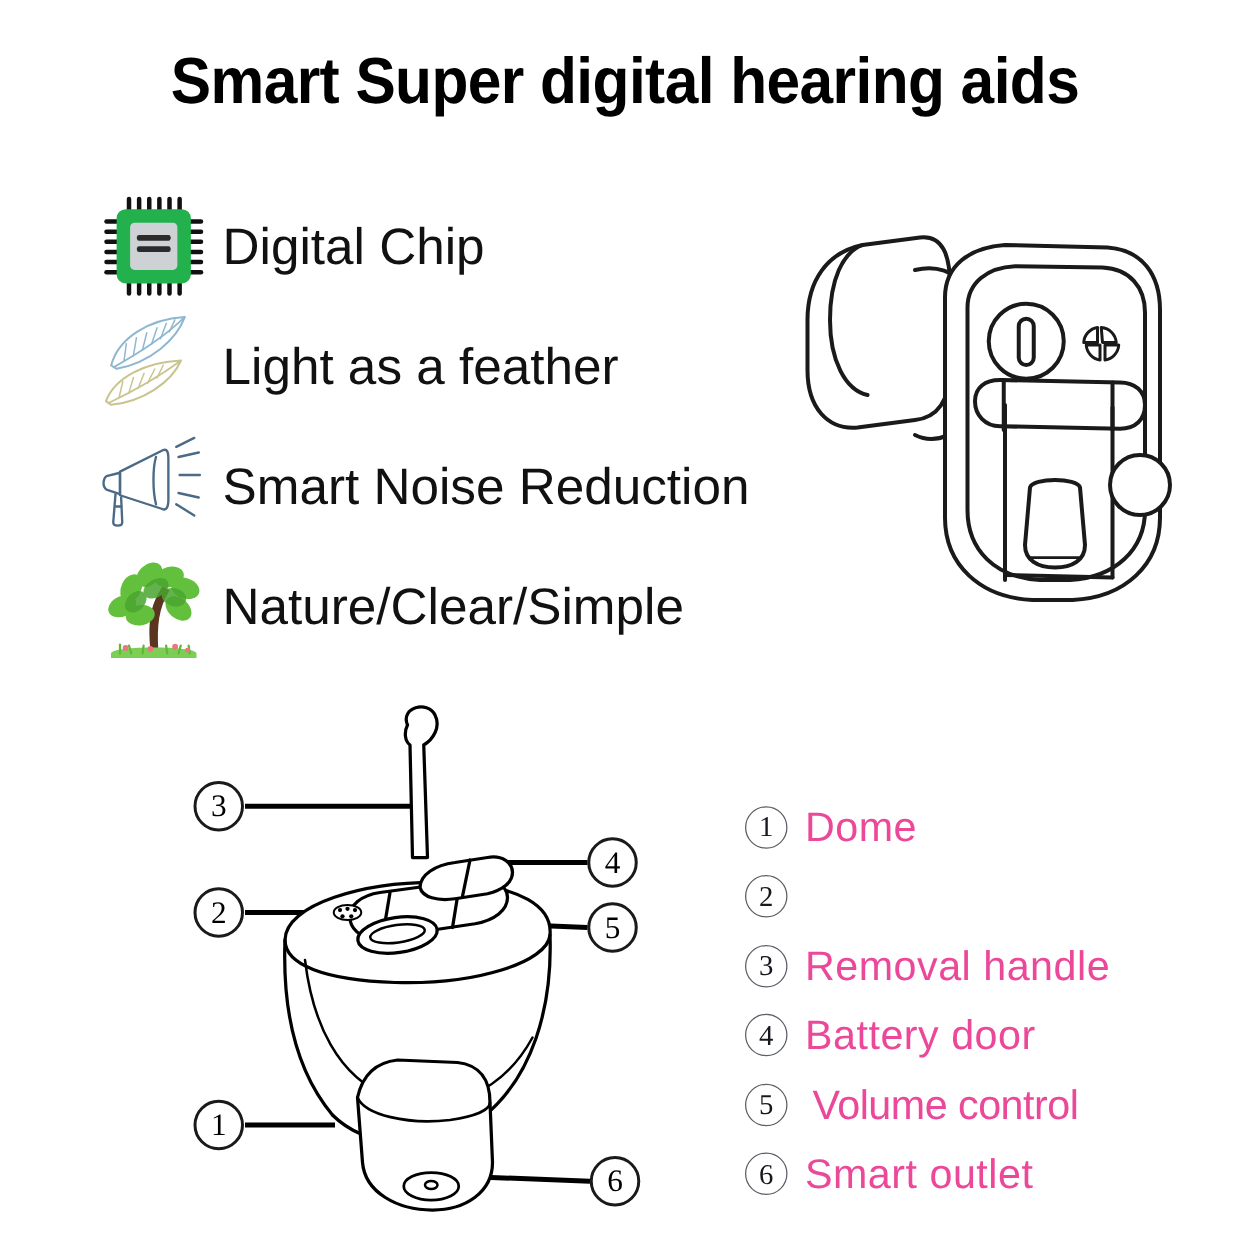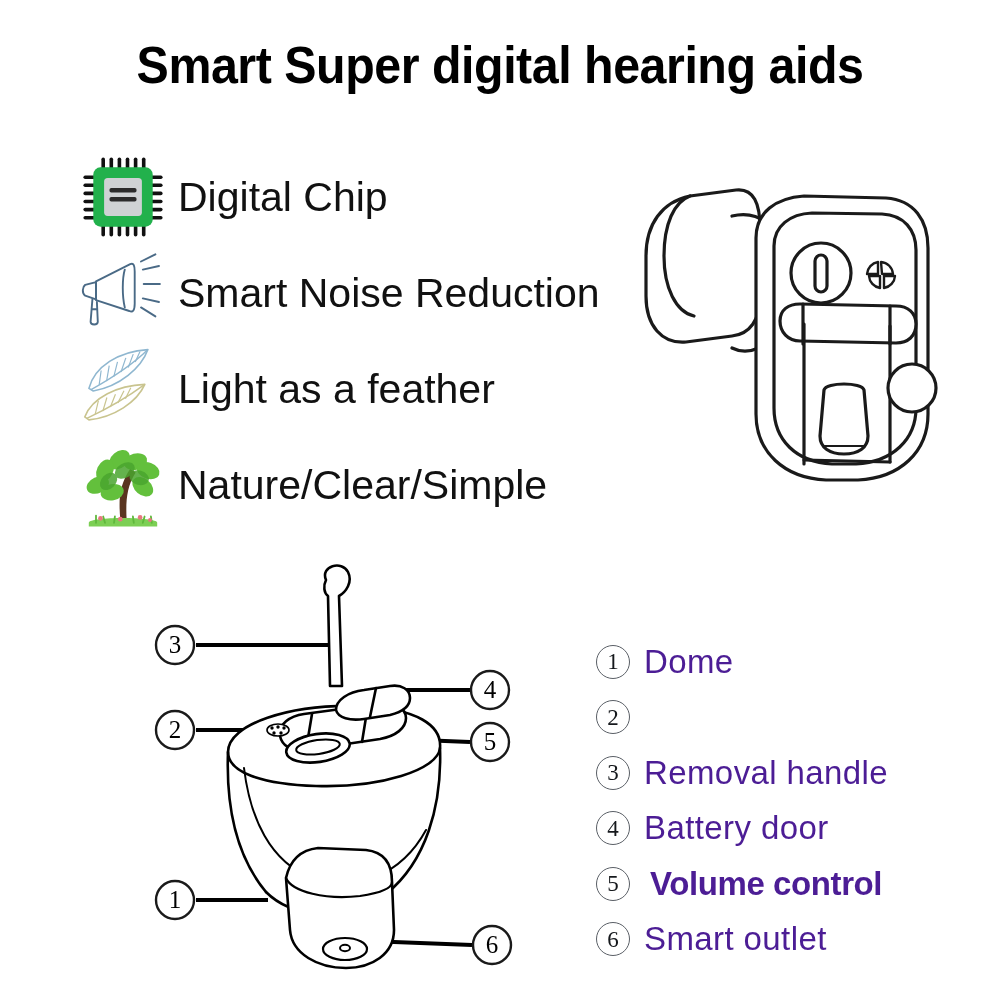--- a/index.html
+++ b/index.html
@@ -108,26 +108,26 @@
     justify-content: center;
     font-family: "Liberation Serif", serif;
     font-size: 23px;
     color: #15181c;
     line-height: 1;
   }
   .legend-text {
     margin-left: 14px;
     font-family: "Liberation Sans", sans-serif;
     font-size: 33px;
-    color: #4c1d95;
+    color: #ec4899;
     white-space: nowrap;
   }
   .legend-text.alt {
     font-family: "Liberation Sans", sans-serif;
-    font-weight: 700;
+    font-weight: 400;
     letter-spacing: -0.4px;
     margin-left: 20px;
   }
   .legend-row:nth-child(1) .legend-text,
   .legend-row:nth-child(2) .legend-text,
   .legend-row:nth-child(3) .legend-text,
   .legend-row:nth-child(4) .legend-text,
   .legend-row:nth-child(6) .legend-text {
     letter-spacing: 0.4px;
     font-weight: 400;
@@ -176,20 +176,53 @@
           <rect x="35" y="40" width="30" height="5" rx="2" fill="#2b2b2b"></rect>
           <rect x="35" y="50" width="30" height="5" rx="2" fill="#2b2b2b"></rect>
         </svg>
       </div>
       <div class="feature-label">Digital Chip</div>
     </div>
 
     <div class="feature-row">
       <div class="feature-icon">
         <svg viewBox="0 0 100 100" width="90" height="90">
+
+          <g transform="translate(4,6) rotate(-14 45 30)">
+            <path d="M6 34 C18 12 48 2 80 8 C68 26 40 40 10 38 Z" fill="#ffffff" stroke="#8fb7d0" stroke-width="1.8" stroke-linejoin="round"></path>
+            <path d="M8 36 C30 30 60 20 80 8" fill="none" stroke="#8fb7d0" stroke-width="1.6"></path>
+            <g stroke="#8fb7d0" stroke-width="1.3" fill="none">
+              <path d="M18 33 L24 18"></path>
+                <path d="M27 31 L34 15"></path>
+                <path d="M36 28 L44 13"></path>
+              <path d="M45 25 L54 11"></path>
+                <path d="M54 22 L63 9"></path>
+                <path d="M63 18 L71 8"></path>
+            </g>
+          </g>
+
+          <g transform="translate(2,44) rotate(-10 45 25)">
+            <path d="M4 30 C16 10 46 2 76 6 C64 24 36 36 8 34 Z" fill="#ffffff" stroke="#c9c48f" stroke-width="1.8" stroke-linejoin="round"></path>
+            <path d="M6 32 C28 26 56 16 76 6" fill="none" stroke="#c9c48f" stroke-width="1.6"></path>
+            <g stroke="#c9c48f" stroke-width="1.3" fill="none">
+              <path d="M16 29 L22 15"></path>
+                <path d="M25 27 L32 13"></path>
+                <path d="M34 24 L42 11"></path>
+              <path d="M43 21 L52 9"></path>
+                <path d="M52 18 L60 7"></path>
+            </g>
+          </g>
+        </svg>
+      </div>
+      <div class="feature-label">Light as a feather</div>
+    </div>
+
+    <div class="feature-row">
+      <div class="feature-icon">
+        <svg viewBox="0 0 100 100" width="90" height="90">
           <g fill="none" stroke="#4a6a86" stroke-width="2.1" stroke-linejoin="round" stroke-linecap="round">
             <path d="M8 41 C5 43 4 50 8 53 L20 57 L20 38 Z"></path>
             <path d="M20 37 L58 18 C62 16 63 20 63 26 L63 62 C63 69 61 72 57 70 L20 58 Z"></path>
             <path d="M52 24 C49 34 49 54 52 66"></path>
             <path d="M16 57 L14 82 C14 86 22 86 22 82 L21 60"></path>
             <path d="M16 68 L21 68"></path>
             <path d="M70 15 L86 7"></path>
             <path d="M72 24 L90 20"></path>
             <path d="M73 40 L91 40"></path>
             <path d="M72 56 L90 60"></path>
@@ -197,53 +230,20 @@
           </g>
         </svg>
       </div>
       <div class="feature-label">Smart Noise Reduction</div>
     </div>
 
     <div class="feature-row">
       <div class="feature-icon">
         <svg viewBox="0 0 100 100" width="90" height="90">
 
-          <g transform="translate(4,6) rotate(-14 45 30)">
-            <path d="M6 34 C18 12 48 2 80 8 C68 26 40 40 10 38 Z" fill="#ffffff" stroke="#8fb7d0" stroke-width="1.8" stroke-linejoin="round"></path>
-            <path d="M8 36 C30 30 60 20 80 8" fill="none" stroke="#8fb7d0" stroke-width="1.6"></path>
-            <g stroke="#8fb7d0" stroke-width="1.3" fill="none">
-              <path d="M18 33 L24 18"></path>
-                <path d="M27 31 L34 15"></path>
-                <path d="M36 28 L44 13"></path>
-              <path d="M45 25 L54 11"></path>
-                <path d="M54 22 L63 9"></path>
-                <path d="M63 18 L71 8"></path>
-            </g>
-          </g>
-
-          <g transform="translate(2,44) rotate(-10 45 25)">
-            <path d="M4 30 C16 10 46 2 76 6 C64 24 36 36 8 34 Z" fill="#ffffff" stroke="#c9c48f" stroke-width="1.8" stroke-linejoin="round"></path>
-            <path d="M6 32 C28 26 56 16 76 6" fill="none" stroke="#c9c48f" stroke-width="1.6"></path>
-            <g stroke="#c9c48f" stroke-width="1.3" fill="none">
-              <path d="M16 29 L22 15"></path>
-                <path d="M25 27 L32 13"></path>
-                <path d="M34 24 L42 11"></path>
-              <path d="M43 21 L52 9"></path>
-                <path d="M52 18 L60 7"></path>
-            </g>
-          </g>
-        </svg>
-      </div>
-      <div class="feature-label">Light as a feather</div>
-    </div>
-
-    <div class="feature-row">
-      <div class="feature-icon">
-        <svg viewBox="0 0 100 100" width="90" height="90">
-
           <path d="M47 88 C45 66 46 50 58 32 L64 36 C54 52 53 68 54 88 Z" fill="#5a3520"></path>
 
           <g fill="#63c03c">
             <ellipse cx="46" cy="22" rx="13" ry="9" transform="rotate(-40 46 22)"></ellipse>
             <ellipse cx="64" cy="24" rx="13" ry="9" transform="rotate(-15 64 24)"></ellipse>
             <ellipse cx="78" cy="34" rx="13" ry="9" transform="rotate(20 78 34)"></ellipse>
             <ellipse cx="30" cy="34" rx="13" ry="9" transform="rotate(-65 30 34)"></ellipse>
             <ellipse cx="22" cy="50" rx="13" ry="9" transform="rotate(-25 22 50)"></ellipse>
             <ellipse cx="38" cy="58" rx="13" ry="9" transform="rotate(-10 38 58)"></ellipse>
             <ellipse cx="72" cy="52" rx="13" ry="9" transform="rotate(40 72 52)"></ellipse>

